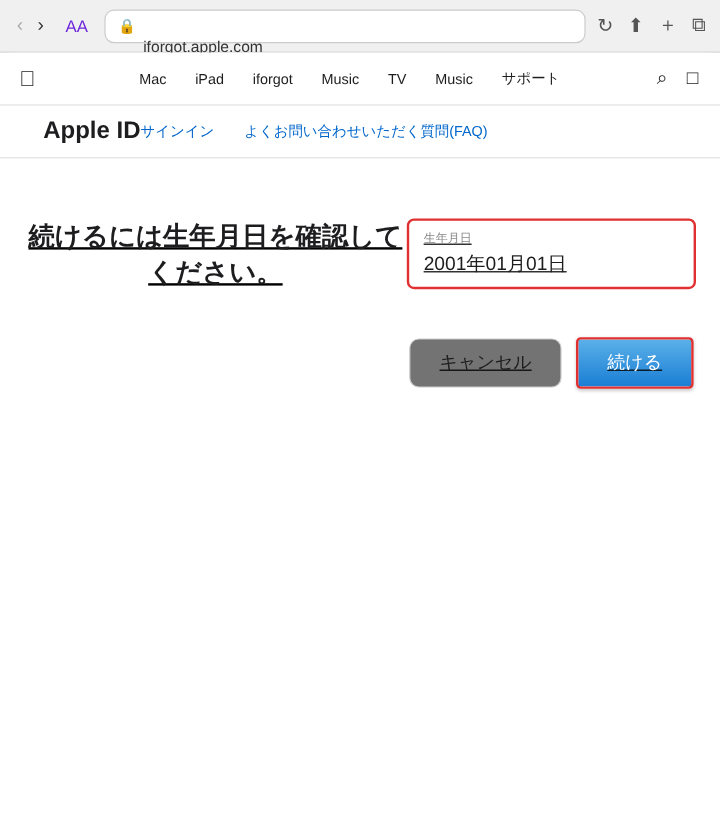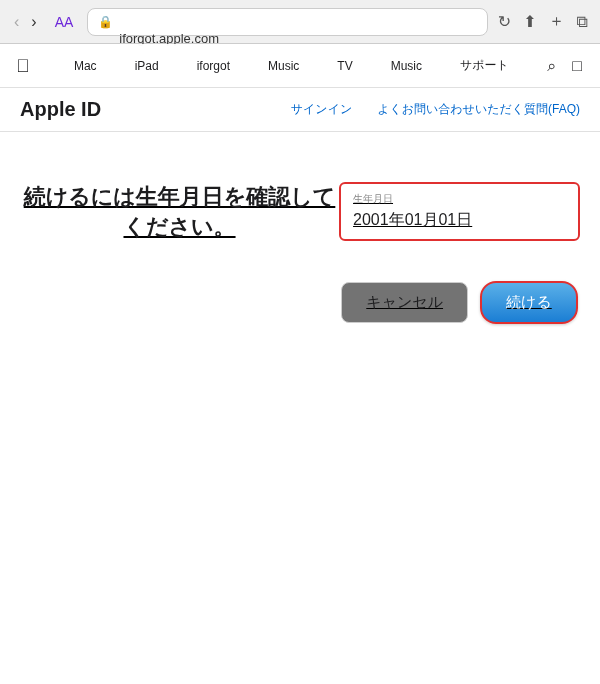--- a/index.html
+++ b/index.html
@@ -95,21 +95,21 @@
       font-size: 18px;
       color: #1d1d1f;
       margin-right: 8px;
       line-height: 1;
     }
     .nav-links {
       display: flex;
       flex: 1;
       align-items: center;
       justify-content: center;
-      gap: 18px;
+      gap: 4px;
     }
     .nav-link {
       font-size: 12px;
       color: #1d1d1f;
       text-decoration: none;
       padding: 4px 10px;
       cursor: pointer;
       white-space: nowrap;
     }
     .nav-icons {
@@ -123,22 +123,21 @@
       color: #1d1d1f;
       font-size: 16px;
       cursor: pointer;
       padding: 2px;
     }
 
     
     .appleid-header {
       display: flex;
       align-items: center;
-      justify-content: space-between;
-      padding: 10px 20px;
+      padding: 10px 36px;
       border-bottom: 1px solid #e0e0e0;
       height: 44px;
     }
     .appleid-title {
       font-size: 20px;
       font-weight: 600;
       color: #1d1d1f;
     }
     .header-links {
       display: flex;
@@ -206,21 +205,21 @@
       border-radius: 8px;
       padding: 10px 24px;
       font-size: 15px;
       color: #1d1d1f;
       cursor: pointer;
       font-family: inherit;
     }
     .continue-btn {
       background: linear-gradient(180deg, #5ab0e8 0%, #1b7ed4 100%);
       border: 2px solid #e03030;
-      border-radius: 16px;
+      border-radius: 4px;
       padding: 10px 24px;
       font-size: 15px;
       color: #fff;
       cursor: pointer;
       font-family: inherit;
       font-weight: 500;
       box-shadow: 0 1px 3px rgba(0,0,0,0.2);
     }
   </style>
 </head>

